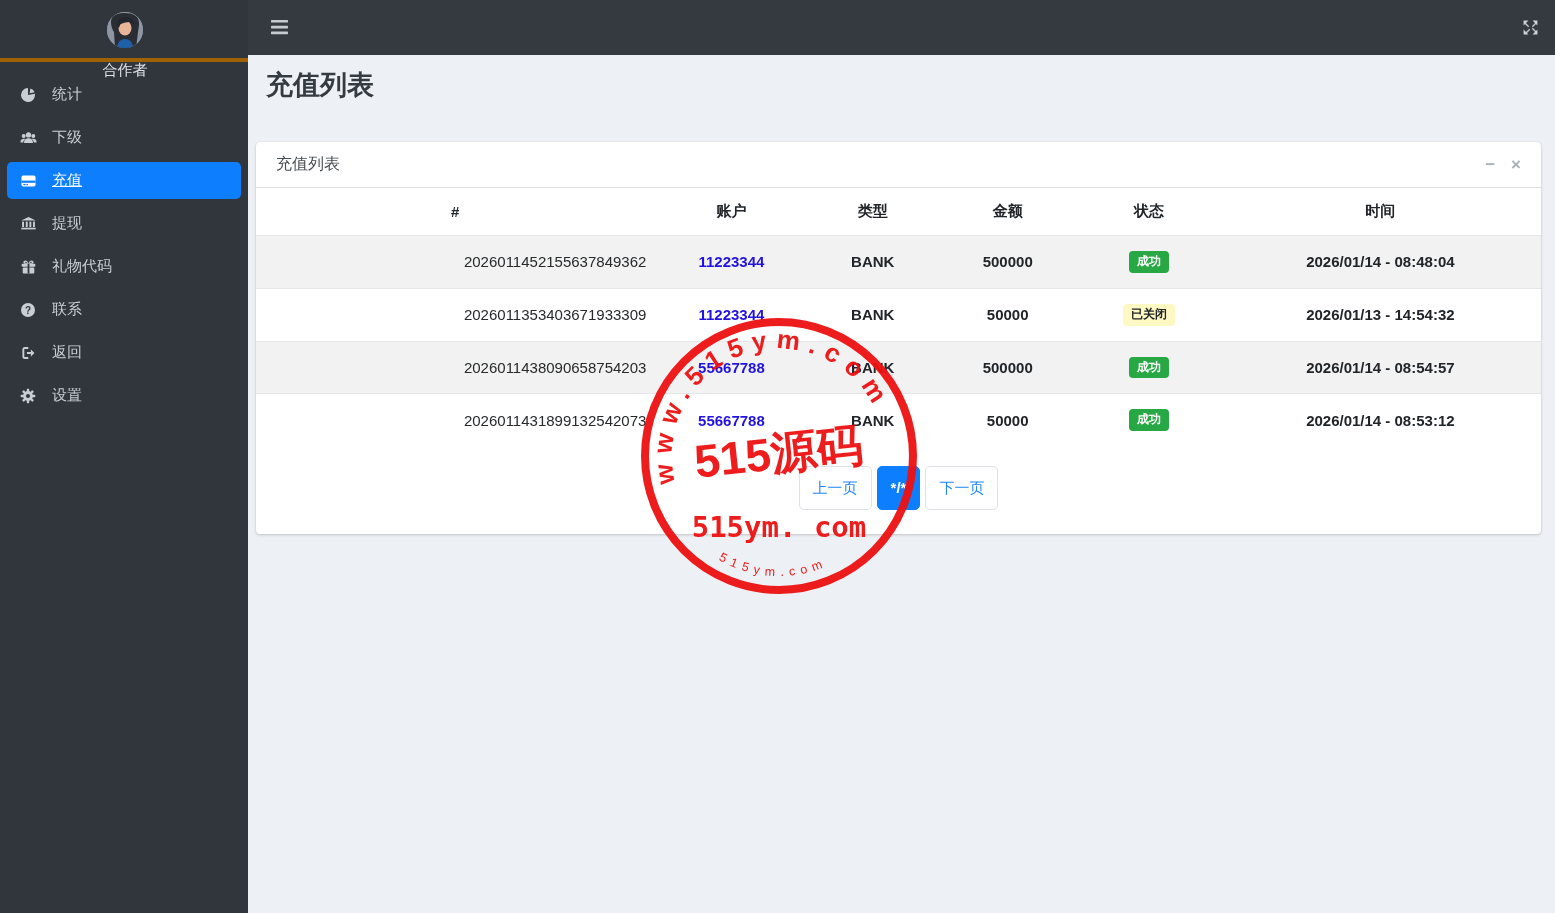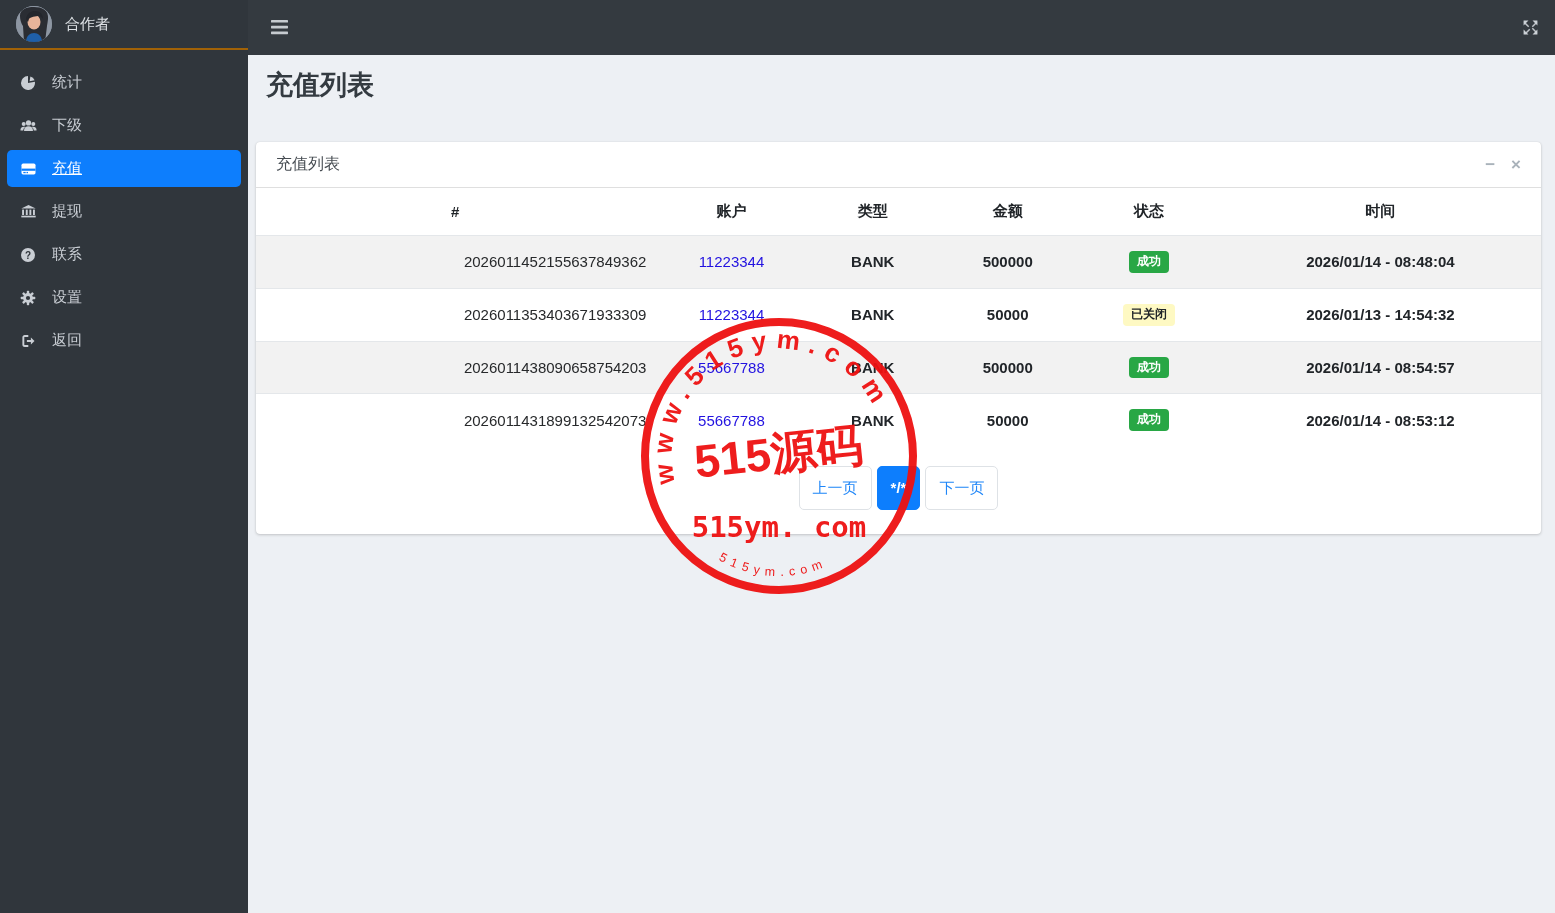--- a/index.html
+++ b/index.html
@@ -10,22 +10,23 @@
     background:#edf0f4; display:flex;
   }
 
   
   .sidebar {
     width:248px; flex:0 0 248px; height:913px;
     background:#30363c; color:#c9ced4; z-index:5;
   }
   .brand {
     display:flex; align-items:center; gap:13px;
-    padding:12px 14px 12px 16px; height:50px;
-    border-bottom:2px solid #a16207;
+    padding:12px 14px 12px 16px; height:62px;
+    border-bottom:4px solid #a16207;
+    flex-direction:column;
   }
   .avatar {
     width:36px; height:36px; border-radius:50%; overflow:hidden; flex:none;
     background:#7d8894;
   }
   .brand-name { font-size:15px; color:#dde1e5; }
   .nav { padding:14px 7px 0 7px;text-align:right; }
   .nav-item {
     display:flex; align-items:center; height:37px; margin-bottom:6px;
     padding:0 10px 0 13px; border-radius:5px; cursor:pointer;
@@ -63,21 +64,21 @@
   .card-title { font-size:16px; color:#464c52; }
   .card-tools { display:flex; align-items:center; gap:16px; color:#9aa3ab; }
   .card-tools .t { cursor:pointer; font-size:17px; line-height:1; font-weight:bold; color:#a9b2ba; }
 
   
   table { width:100%; border-collapse:collapse; font-size:15px; color:#212529; }
   thead th { padding:14px 8px; font-weight:bold; text-align:center; }
   tbody td { padding:15px 8px; text-align:center; border-top:1px solid #e4e7ea; }
   tbody tr:nth-child(odd) { background:#f2f2f2; }
   td.id-cell { font-weight:normal; color:#27292b;text-align:right; }
-  a.account-link { color:#2212e0; font-weight:normal; text-decoration:none; cursor:pointer; }
+  a.account-link { color:#2212e0; font-weight:bold; text-decoration:none; cursor:pointer; }
   .b { font-weight:bold; }
   .badge {
     display:inline-block; padding:4px 8px; font-size:12px; font-weight:bold;
     border-radius:4px; line-height:1.15;
   }
   .badge.success { background:#28a745; color:#ffffff; }
   .badge.warning { background:#fef9c3; color:#212529; }
 
   
   .pagination {
@@ -161,55 +162,66 @@
             <rect x="5.3" y="5.6" width="1.9" height="5.4"></rect>
           <rect x="8.9" y="5.6" width="1.9" height="5.4"></rect>
             <rect x="12.5" y="5.6" width="1.9" height="5.4"></rect>
           <rect x="0.8" y="11.7" width="14.4" height="1.7"></rect>
         </svg>
       </span>
       <span>提现</span>
     </div>
     <div class="nav-item">
       <span class="icon">
+        <svg width="17" height="16" viewBox="0 0 16 16">
+          <path d="M5 1.4c1.4 0 2.4 1 3 2.9.6-1.9 1.6-2.9 3-2.9 1.2 0 2.1.8 2.1 1.8S12.2 4.7 10.9 4.7H5.1C3.8 4.7 2.9 4.2 2.9 3.2S3.8 1.4 5 1.4zm.3 1.3c-.5 0-.8.2-.8.5s.3.5.9.5h1.8c-.4-.7-1.1-1-1.9-1zm5.4 0c-.8 0-1.5.3-1.9 1h1.8c.6 0 .9-.2.9-.5s-.3-.5-.8-.5z"></path>
+          <rect x="1.2" y="4.7" width="13.6" height="3.1" rx="0.7"></rect>
+          <rect x="2.2" y="8.6" width="11.6" height="5.9" rx="0.9"></rect>
+          <rect class="cut" x="7.1" y="4.7" width="1.8" height="9.8"></rect>
+        </svg>
+      </span>
+      <span>礼物代码</span>
+    </div>
+    <div class="nav-item">
+      <span class="icon">
         <svg width="16" height="16" viewBox="0 0 16 16">
           <circle cx="8" cy="8" r="7"></circle>
           <text class="cut" x="8" y="11.6" font-size="10" font-weight="bold" text-anchor="middle" font-family="Liberation Sans, sans-serif">?</text>
         </svg>
       </span>
       <span>联系</span>
+    </div>
+    <div class="nav-item">
+      <span class="icon">
+        <svg width="17" height="16" viewBox="0 0 16 16">
+          <path d="M7.8 2H4.2C2.9 2 1.9 3 1.9 4.3v7.4C1.9 13 2.9 14 4.2 14h3.6v-1.9H4.2c-.2 0-.4-.2-.4-.4V4.3c0-.2.2-.4.4-.4h3.6z"></path>
+          <rect x="6.4" y="7" width="4.6" height="2"></rect>
+          <path d="M10.4 4.6 14 8l-3.6 3.4z"></path>
+        </svg>
+      </span>
+      <span>返回</span>
     </div>
     <div class="nav-item">
       <span class="icon">
         <svg width="16" height="16" viewBox="0 0 16 16">
           <g>
             <rect x="6.8" y="0.7" width="2.4" height="3.4" rx="0.7"></rect>
             <rect x="6.8" y="0.7" width="2.4" height="3.4" rx="0.7" transform="rotate(45 8 8)"></rect>
             <rect x="6.8" y="0.7" width="2.4" height="3.4" rx="0.7" transform="rotate(90 8 8)"></rect>
             <rect x="6.8" y="0.7" width="2.4" height="3.4" rx="0.7" transform="rotate(135 8 8)"></rect>
             <rect x="6.8" y="0.7" width="2.4" height="3.4" rx="0.7" transform="rotate(180 8 8)"></rect>
             <rect x="6.8" y="0.7" width="2.4" height="3.4" rx="0.7" transform="rotate(225 8 8)"></rect>
             <rect x="6.8" y="0.7" width="2.4" height="3.4" rx="0.7" transform="rotate(270 8 8)"></rect>
             <rect x="6.8" y="0.7" width="2.4" height="3.4" rx="0.7" transform="rotate(315 8 8)"></rect>
           </g>
           <circle cx="8" cy="8" r="4.9"></circle>
           <circle class="cut" cx="8" cy="8" r="2.1"></circle>
         </svg>
       </span>
       <span>设置</span>
-    </div>
-    <div class="nav-item">
-      <span class="icon">
-        <svg width="17" height="16" viewBox="0 0 16 16">
-          <path d="M7.8 2H4.2C2.9 2 1.9 3 1.9 4.3v7.4C1.9 13 2.9 14 4.2 14h3.6v-1.9H4.2c-.2 0-.4-.2-.4-.4V4.3c0-.2.2-.4.4-.4h3.6z"></path>
-          <rect x="6.4" y="7" width="4.6" height="2"></rect>
-          <path d="M10.4 4.6 14 8l-3.6 3.4z"></path>
-        </svg>
-      </span>
-      <span>返回</span>
     </div>
   </nav>
 </aside>
 
 <div class="main">
   <header class="topbar">
     <span class="tool">
       <svg width="18" height="15" viewBox="0 0 18 15">
         <rect y="0" width="17" height="2.6" rx="0.6" fill="#c6cbd0"></rect>
         <rect y="5.8" width="17" height="2.6" rx="0.6" fill="#c6cbd0"></rect>

